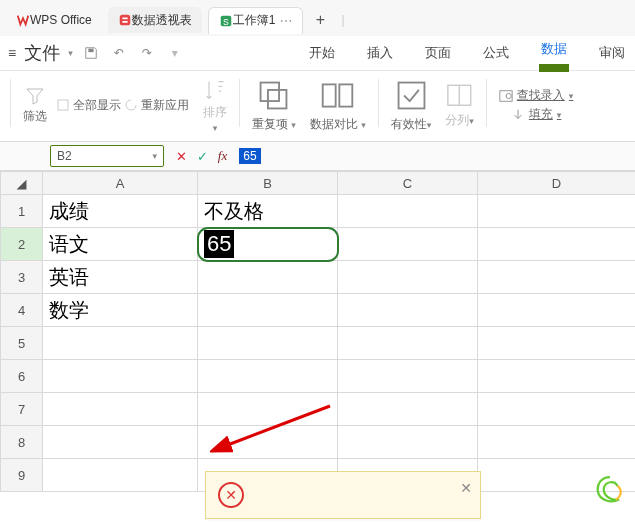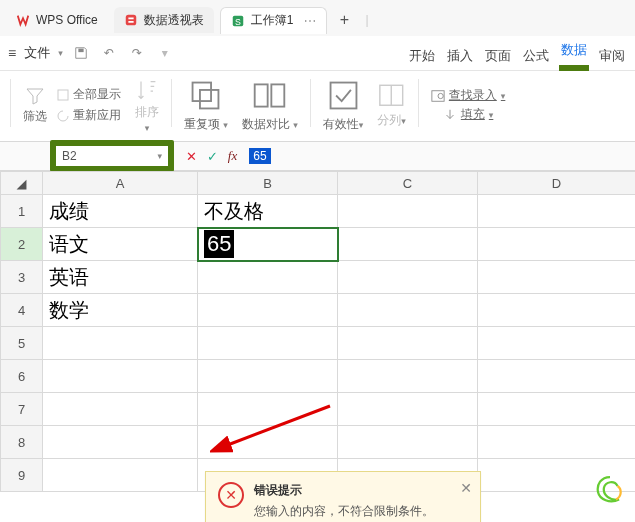--- a/index.html
+++ b/index.html
@@ -23,64 +23,63 @@
     background: #f7f7f7;
     gap: 6px;
   }
   .app-tab, .doc-tab {
     display: flex;
     align-items: center;
     height: 26px;
     padding: 0 10px;
     border-radius: 6px 6px 0 0;
     background: #f0f0f0;
-    gap:6px;
   }
   .doc-tab.active { background:#fff; border:1px solid #ddd; border-bottom:none;}
   .app-tab { background:transparent;}
   .tab-icon { width:14px;height:14px;display:inline-block;}
   .tab-close { color:#888; margin-left:4px; font-size:13px;}
   .plus-btn {
     width:22px;height:22px;display:flex;align-items:center;justify-content:center;
     border-radius:4px;color:#555;font-size:16px;
   }
   
   .menu-row {
     display:flex;align-items:center;height:34px;padding:0 8px;background:#fff;
     border-bottom:1px solid #e5e5e5;gap:4px;
   }
   .menu-left{display:flex;align-items:center;gap:8px;}
   .hamburger{font-size:14px;color:#555;}
-  .menu-file{color:#333;font-size:13px;}
+  .menu-file{color:#333;font-size:18px;}
   .menu-icon-btn{width:20px;height:20px;display:flex;align-items:center;justify-content:center;color:#888;}
   .menu-spacer{flex:1;}
-  .menu-tabs{display:flex;gap:8px;align-items:flex-end;}
+  .menu-tabs{display:flex;gap:28px;align-items:center;}
   .menu-tab{font-size:13px;color:#444;padding:6px 2px;}
-  .menu-tab.active{color:#1a73e8;border-bottom:6px solid #4d7c0f;}
+  .menu-tab.active{color:#1a73e8;border-bottom:8px solid #4d7c0f;}
   
   .toolbar{
     display:flex;align-items:flex-start;height:62px;background:#fff;
     border-bottom:1px solid #d9d9d9;padding:4px 6px;gap:2px;
   }
   .tgroup{display:flex;flex-direction:column;align-items:center;justify-content:center;
     padding:2px 6px;gap:2px;color:#666;font-size:12px;height:56px;}
   .tgroup .row{display:flex;gap:10px;align-items:center;}
   .tgroup.disabled{color:#bbb;}
   .vsep{width:1px;background:#e5e5e5;height:48px;margin:4px 4px;}
   .big-btn{display:flex;flex-direction:column;align-items:center;gap:2px;color:#666;}
   .big-btn .ic{width:20px;height:20px;}
   .small-link{display:flex;align-items:center;gap:4px;color:#666;}
   .caret{font-size:9px;color:#888;}
   
   .fbar{
     display:flex;align-items:center;height:28px;border-bottom:1px solid #d9d9d9;
     padding-left:50px;background:#fafafa;
   }
   .namebox{
-    width:100px;height:20px;border:6px solid #4d7c0f;background:#fff;border-radius:2px;
+    width:100px;height:20px;border:1px solid #4d7c0f;background:#fff;border-radius:2px;
     display:flex;align-items:center;justify-content:space-between;padding:0 6px;color:#555;
   }
   .fbtns{display:flex;align-items:center;gap:10px;margin:0 12px;}
   .fbtn{color:#888;font-size:13px;}
   .fbtn.cancel{color:#d23;}
   .fbtn.ok{color:#2a8;}
   .fx{font-style:italic;font-family:serif;color:#7f1d1d;}
   .finput{flex:0 0 auto;}
   .finput .val{
     display:inline-block;background:#0b57d0;color:#fff;padding:1px 4px;font-size:12px;
@@ -91,21 +90,21 @@
   table.grid th,table.grid td{
     border:1px solid #d9d9d9;height:32px;padding:0;
     font-size:20px;font-family:"SimSun","Songti SC",serif;color:#000;
     text-align:left;vertical-align:middle;
   }
   table.grid th{background:#f4f4f4;font-weight:normal;font-size:13px;font-family:Arial;color:#555;text-align:center;}
   .corner{width:42px;background:#f4f4f4;}
   .rowh{width:42px;background:#f4f4f4;text-align:center;font-size:13px;font-family:Arial;color:#555;}
   .rowh.sel{background:#d8f0d8;}
   .colh{height:22px !important;}
-  .cell{padding-left:6px !important;}
+  .cell{padding-left:6px !important;border-radius:10px;}
   td.editing{
     outline:2px solid #2e7d32;outline-offset:-1px;position:relative;
   }
   .editval{
     display:inline-block;background:#000;color:#fff;padding:0 3px;font-size:22px;line-height:28px;
     font-family:Arial;
   }
   
   .arrow-svg{position:absolute;left:210px;top:230px;pointer-events:none;}
   
@@ -195,21 +194,21 @@
 <div class="toolbar">
   <div class="vsep"></div>
   <div class="tgroup disabled">
     <div class="row">
       <div class="big-btn">
         <svg class="ic" viewBox="0 0 20 20">
             <path d="M2 3h16l-6 7v6l-4 2v-8z" fill="none" stroke="#bbb"></path>
           </svg>
         <span>筛选</span>
       </div>
-      <div style="display:flex;flex-direction:column;gap:4px;">
+      <div style="display:flex;flex-direction:row;gap:4px;">
         <span class="small-link">
             <svg width="12" height="12">
               <rect x="1" y="1" width="10" height="10" fill="none" stroke="#ccc"></rect>
             </svg>
             <span>全部显示</span>
           </span>
         <span class="small-link">
             <svg width="12" height="12">
               <path d="M6 1a5 5 0 1 0 5 5" fill="none" stroke="#ccc"></path>
             </svg>
@@ -377,24 +376,20 @@
   <defs>
         <marker id="ah" markerWidth="10" markerHeight="10" refX="2" refY="3" orient="auto">
     <path d="M0,0 L0,6 L8,3 z" fill="#d00"></path>
         </marker>
       </defs>
   <line x1="120" y1="5" x2="15" y2="45" stroke="#d00" stroke-width="3" marker-end="url(#ah)"></line>
 </svg>
 
 <div class="err-tip">
   <div class="xicon">✕</div>
-  <div class="body">
-    <div class="title">错误提示</div>
-    <div class="msg">您输入的内容，不符合限制条件。</div>
-  </div>
   <div class="close">✕</div>
 </div>
 </div>
 
 <div class="watermark">
   <svg class="swirl" viewBox="0 0 40 40">
     <path d="M20 4 C8 4 2 14 4 24 C6 34 20 40 32 34 C20 36 10 28 12 18 C14 10 26 8 30 16" fill="none" stroke="#6c3" stroke-width="3"></path>
     <path d="M30 16 C36 20 36 30 28 34" fill="none" stroke="#fb3" stroke-width="3"></path>
   </svg>
 </div>

